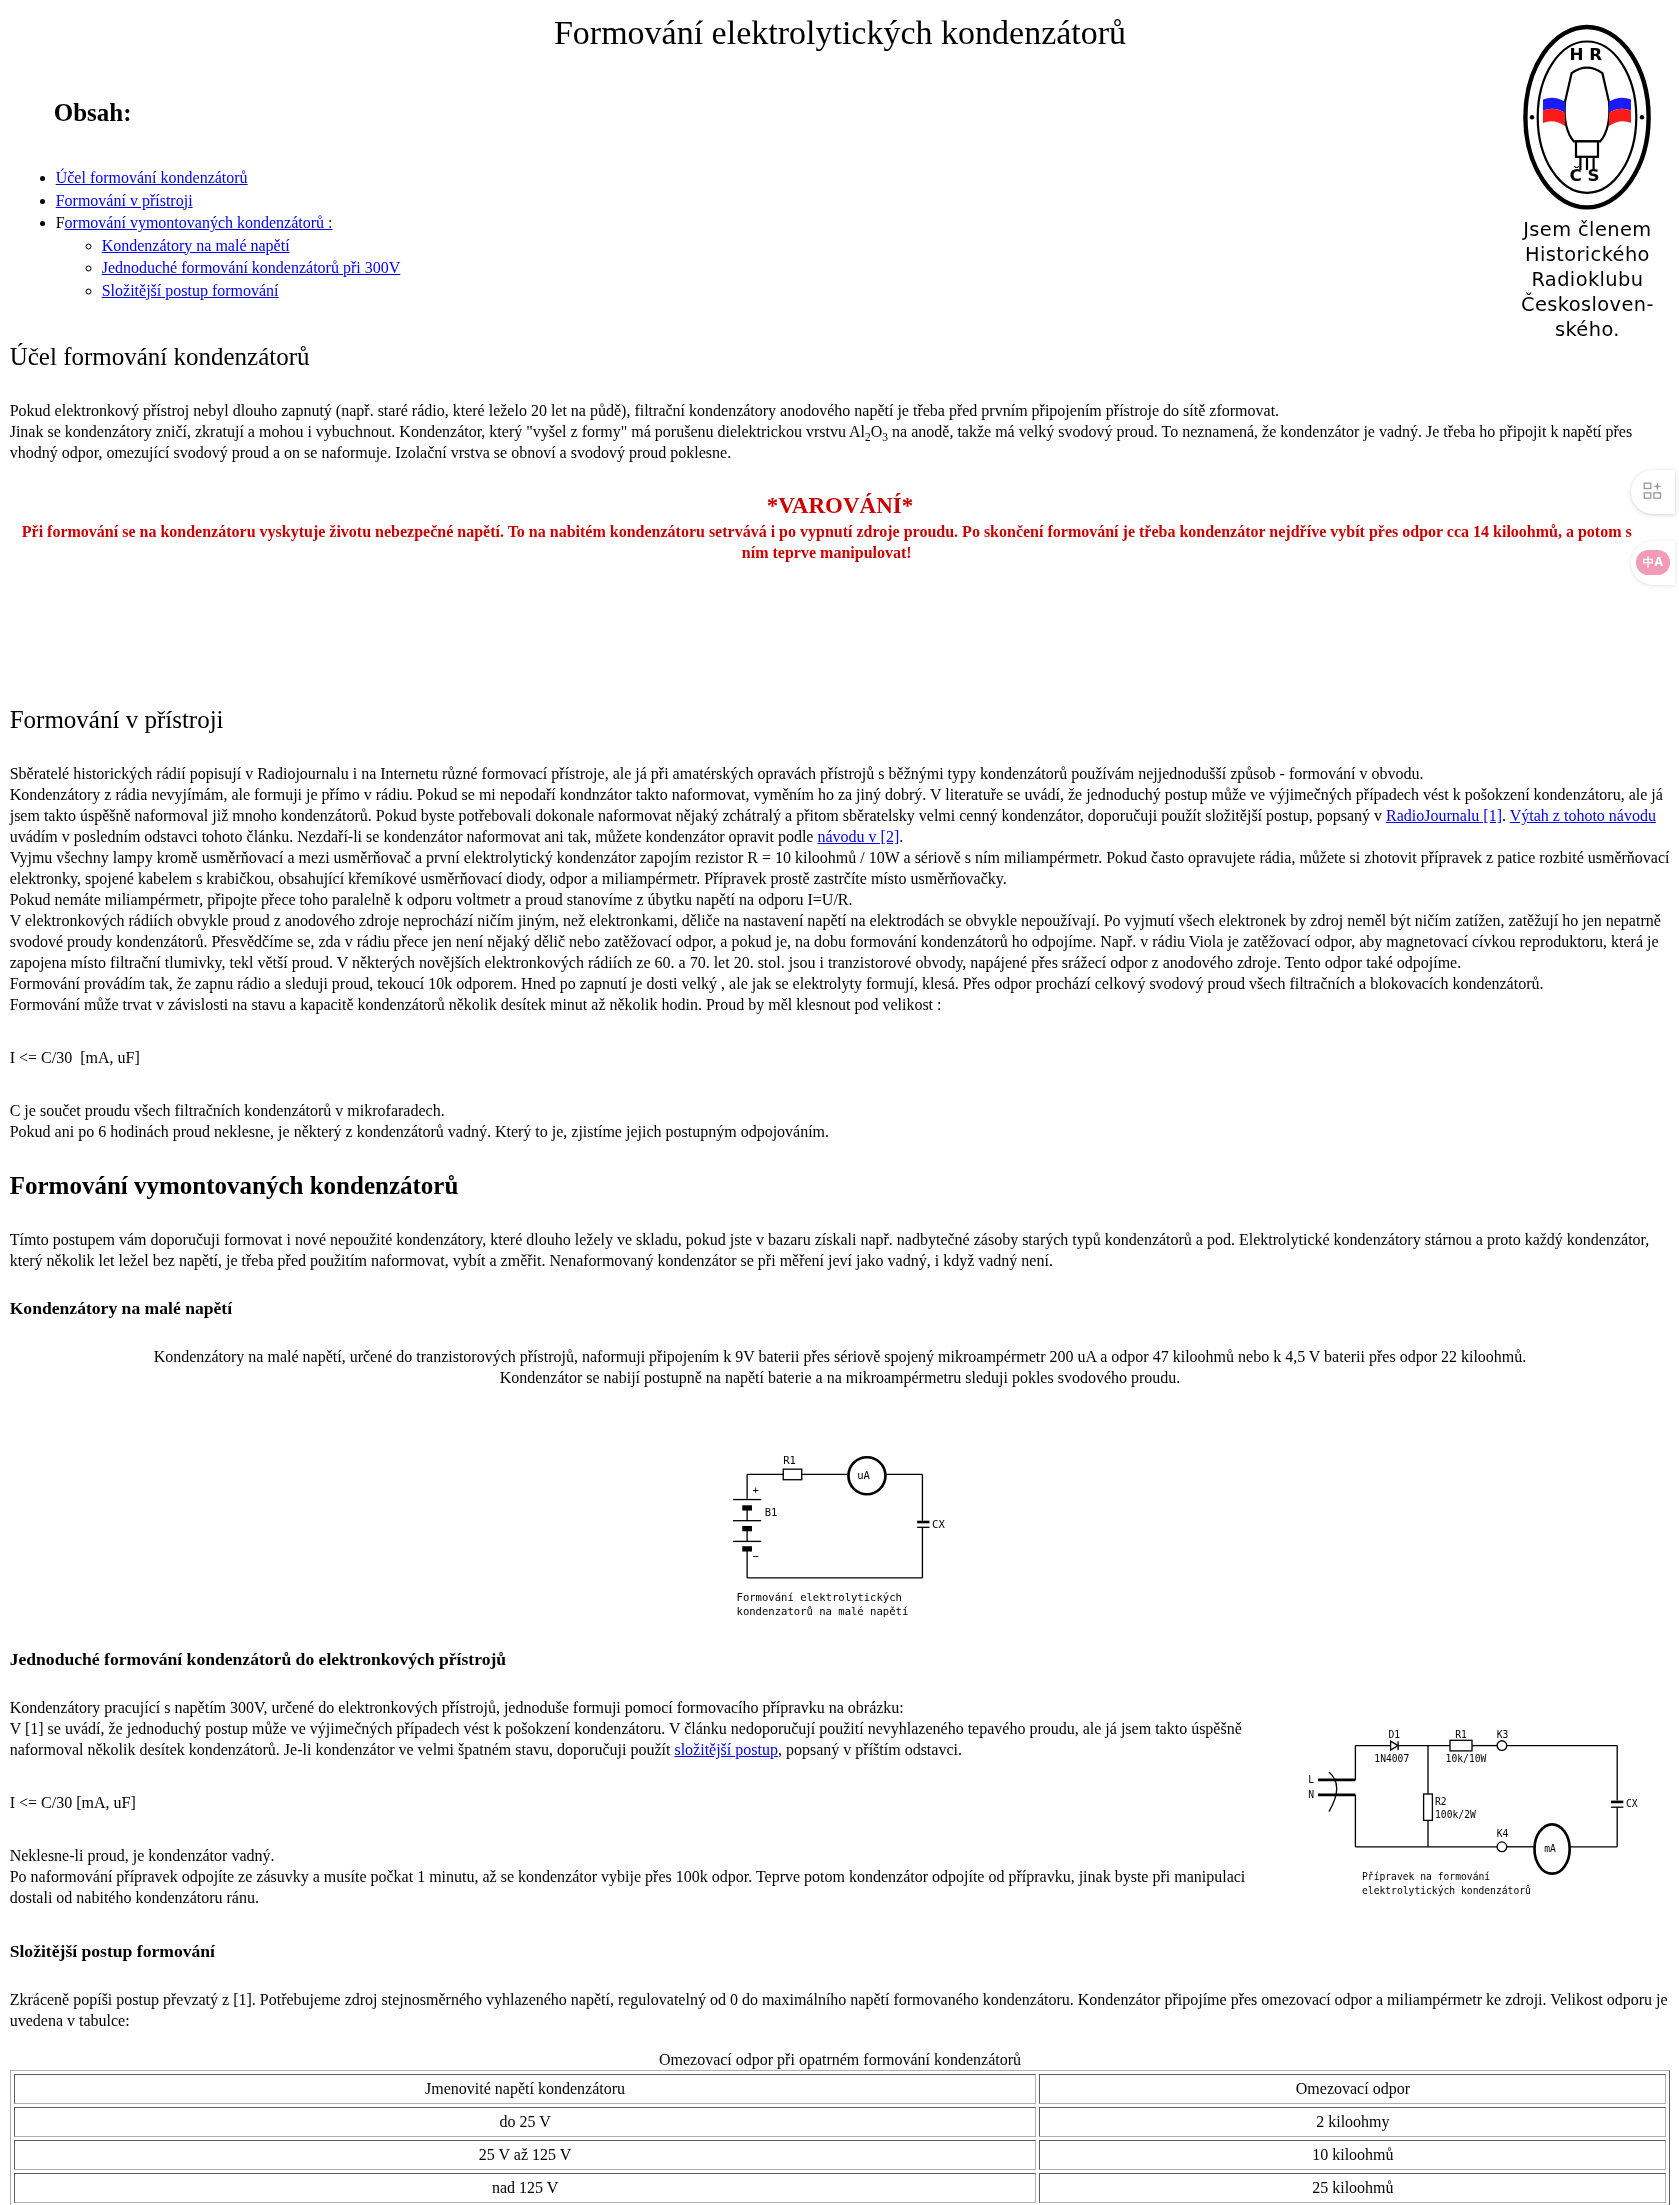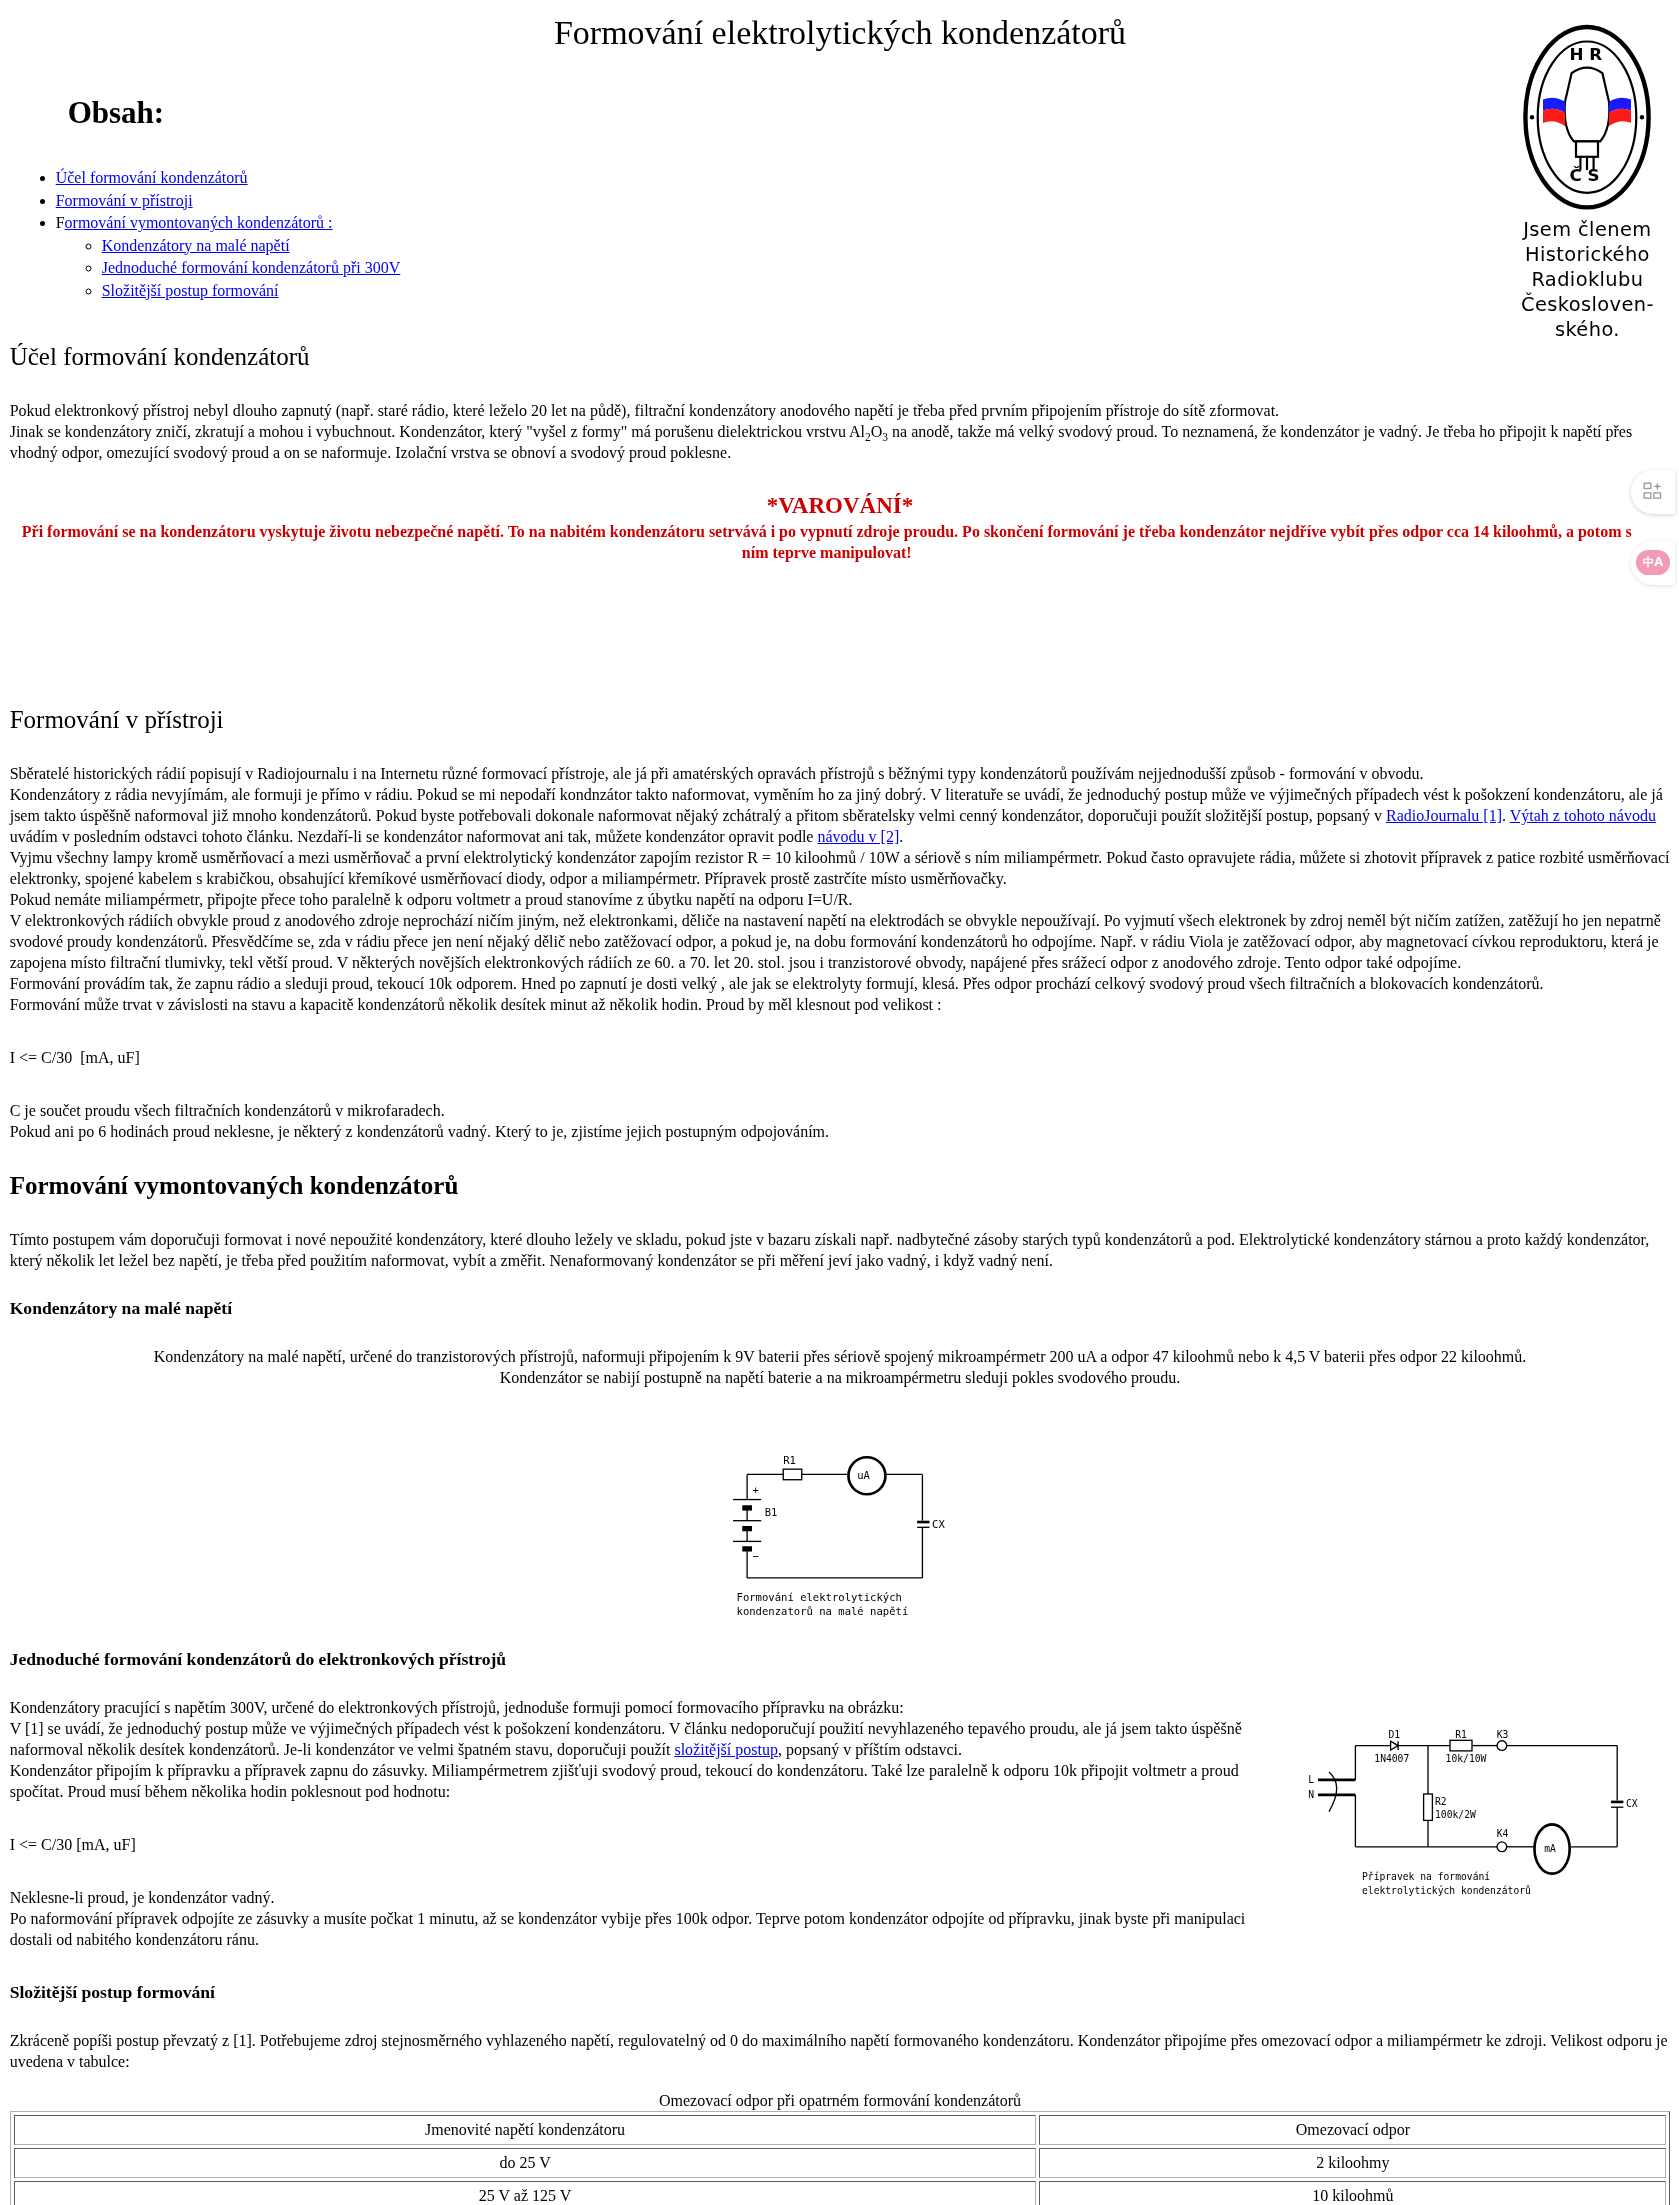--- a/index.html
+++ b/index.html
@@ -14,21 +14,21 @@
   }
   .page { padding: 0 9.7px 0 9.7px; position: relative; }
   a { color: #0000ee; text-decoration: underline; }
   h1.title {
     text-align: center; font-size: 34px; font-weight: normal; margin: 0;
     padding-top: 11px; line-height: 44px;
   }
   h2 { font-size: 25px; font-weight: bold; margin: 0; line-height: 33px; }
   h3 { font-size: 19px; font-weight: bold; margin: 0; line-height: 25px; }
   h4 { font-size: 16px; font-weight: bold; margin: 0; line-height: 21px; }
-  .toc-title { margin-left: 58px; margin-top: 41px; font-size: 31px; }
+  .toc-title { margin-left: 44px; margin-top: 41px; font-size: 25px; }
   ul.toc { margin: 38px 0 0 0; padding-left: 46px; list-style: disc; }
   ul.toc li { line-height: 22.5px; }
   ul.toc ul { list-style: circle; padding-left: 46px; margin: 0; }
   .logo-box {
     position: absolute; right: 17.6px; top: 17.6px; width: 150px; text-align: center;
   }
   .logo-caption {
     font-family: "DejaVu Sans", sans-serif; font-size: 19.4px; line-height: 25px;
     letter-spacing: 0.4px; color: #000;
   }
@@ -234,21 +234,20 @@
           <text x="554" y="282">mA</text>
           <text x="18" y="125">L</text>
           <text x="18" y="160">N</text>
           <text x="140" y="345">Přípravek na formování</text>
           <text x="140" y="377">elektrolytických kondenzátorů</text>
         </g>
       </svg>
     </div>
     <p>Kondenzátory pracující s napětím 300V, určené do elektronkových přístrojů, jednoduše formuji pomocí formovacího přípravku na obrázku:</p>
     <p><span>V [1] se uvádí, že jednoduchý postup může ve výjimečných případech vést k pošokzení kondenzátoru. V článku nedoporučují použití nevyhlazeného tepavého proudu, ale já jsem takto úspěšně naformoval několik desítek kondenzátorů. Je-li kondenzátor ve velmi špatném stavu, doporučuji použít </span><a href="#slozitejsi">složitější postup</a><span>, popsaný v příštím odstavci.</span></p>
-    <p>Kondenzátor připojím k přípravku a přípravek zapnu do zásuvky. Miliampérmetrem zjišťuji svodový proud, tekoucí do kondenzátoru. Také lze paralelně k odporu 10k připojit voltmetr a proud spočítat. Proud musí během několika hodin poklesnout pod hodnotu:</p>
     <p class="mt47">I &lt;= C/30 [mA, uF]</p>
     <p class="mt47">Neklesne-li proud, je kondenzátor vadný.</p>
     <p>Po naformování přípravek odpojíte ze zásuvky a musíte počkat 1 minutu, až se kondenzátor vybije přes 100k odpor. Teprve potom kondenzátor odpojíte od přípravku, jinak byste při manipulaci dostali od nabitého kondenzátoru ránu.</p>
     <div class="clear"></div>
   </div>
 
   <h4 class="mt47" id="slozitejsi" style="font-size:17.6px;">Složitější postup formování</h4>
   <p class="para">Zkráceně popíši postup převzatý z [1]. Potřebujeme zdroj stejnosměrného vyhlazeného napětí, regulovatelný od 0 do maximálního napětí formovaného kondenzátoru. Kondenzátor připojíme přes omezovací odpor a miliampérmetr ke zdroji. Velikost odporu je uvedena v tabulce:</p>
 
   <table class="limits" style="margin-top:17.6px;">

